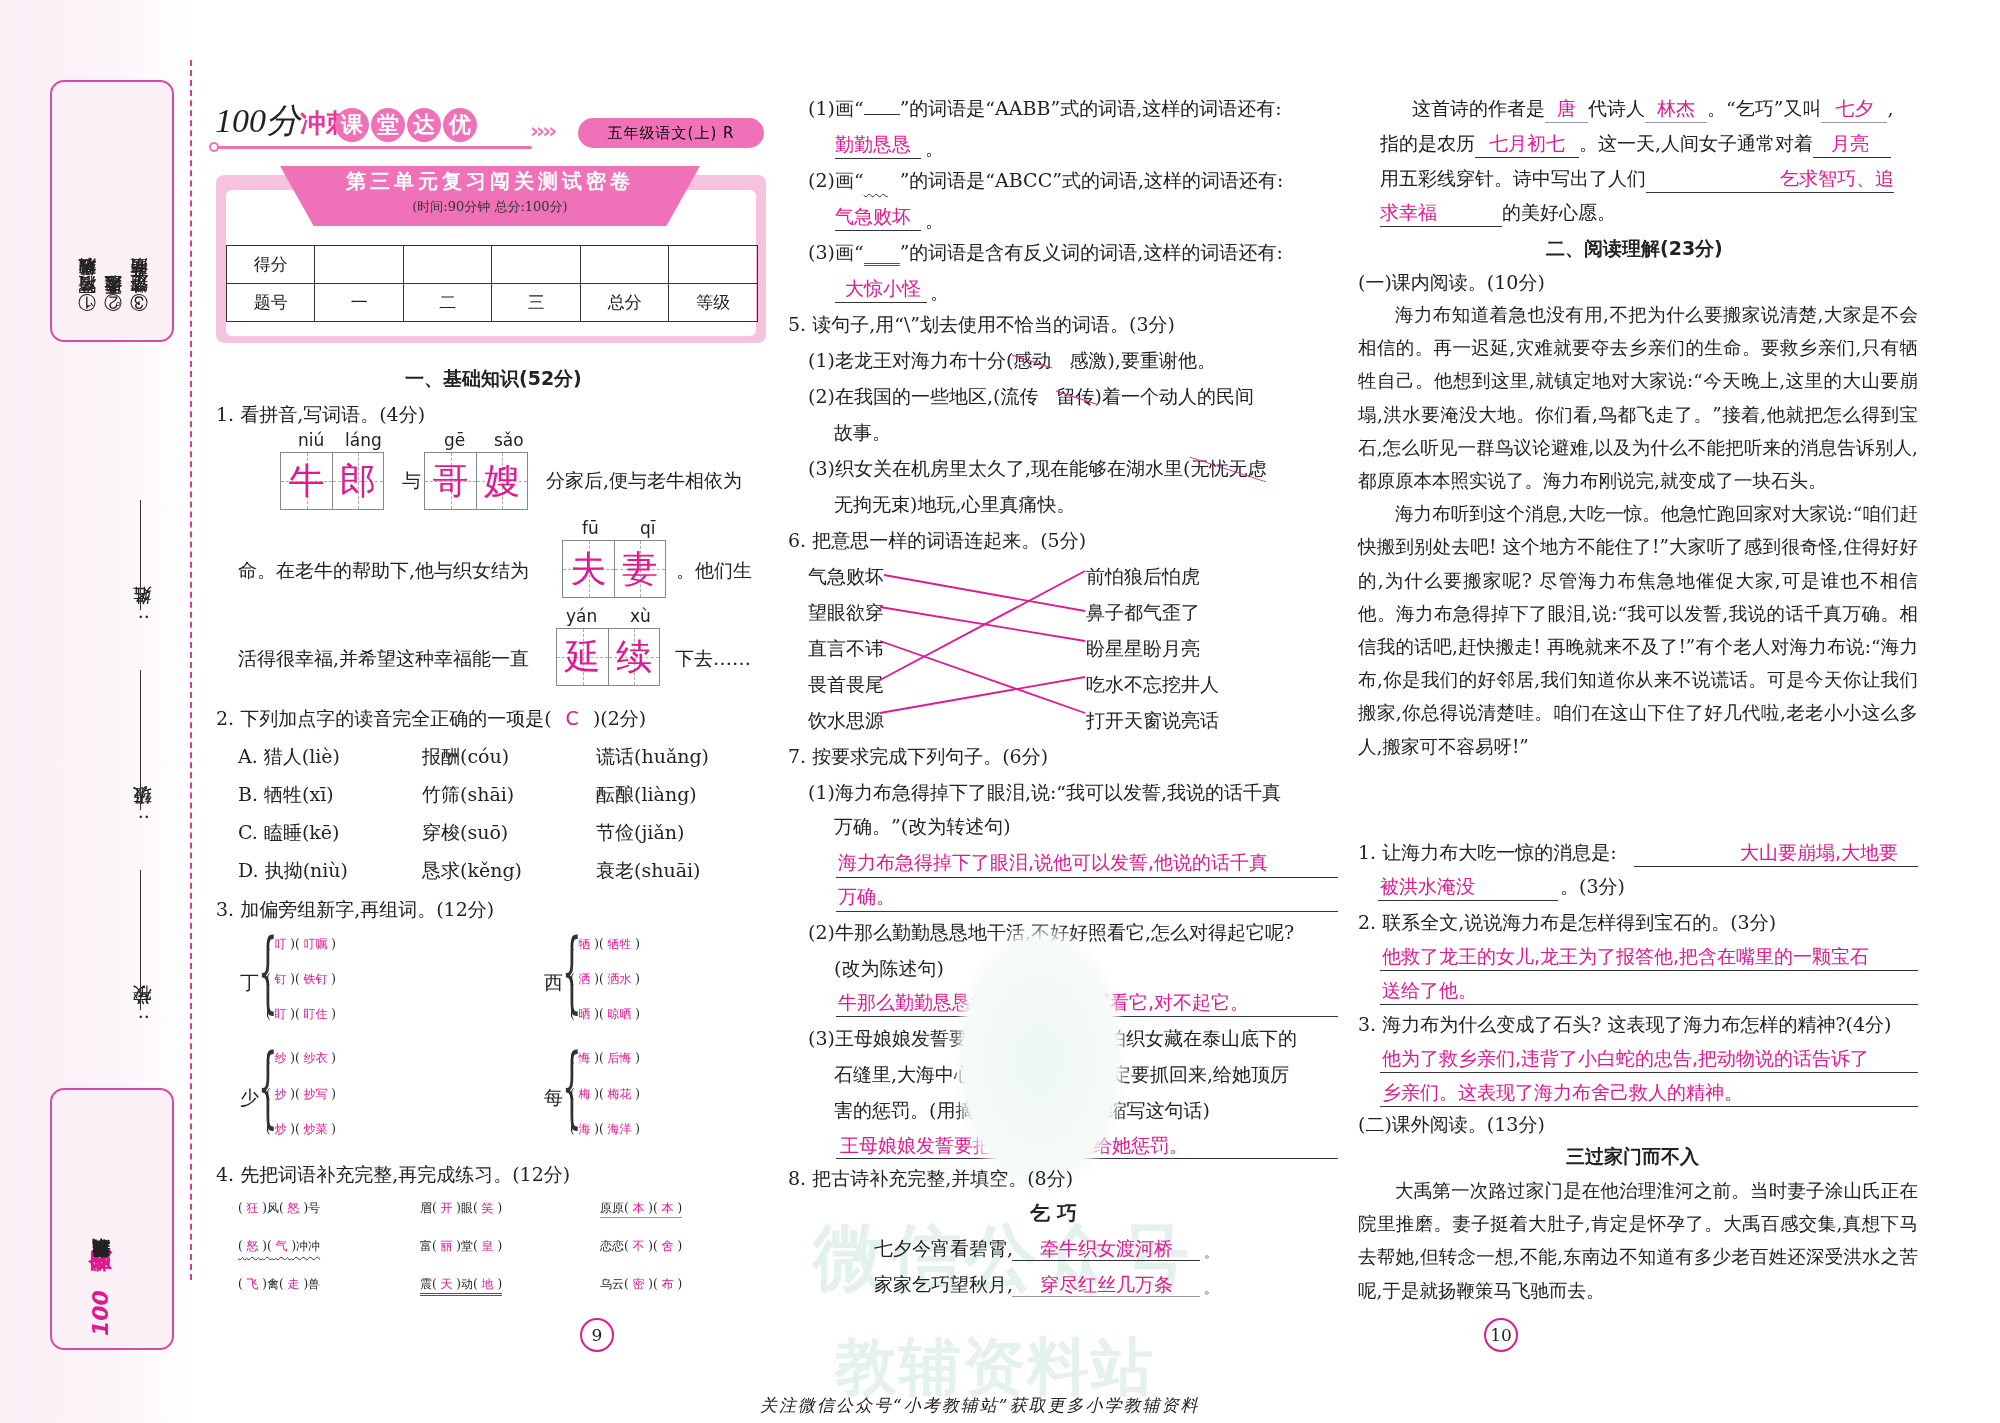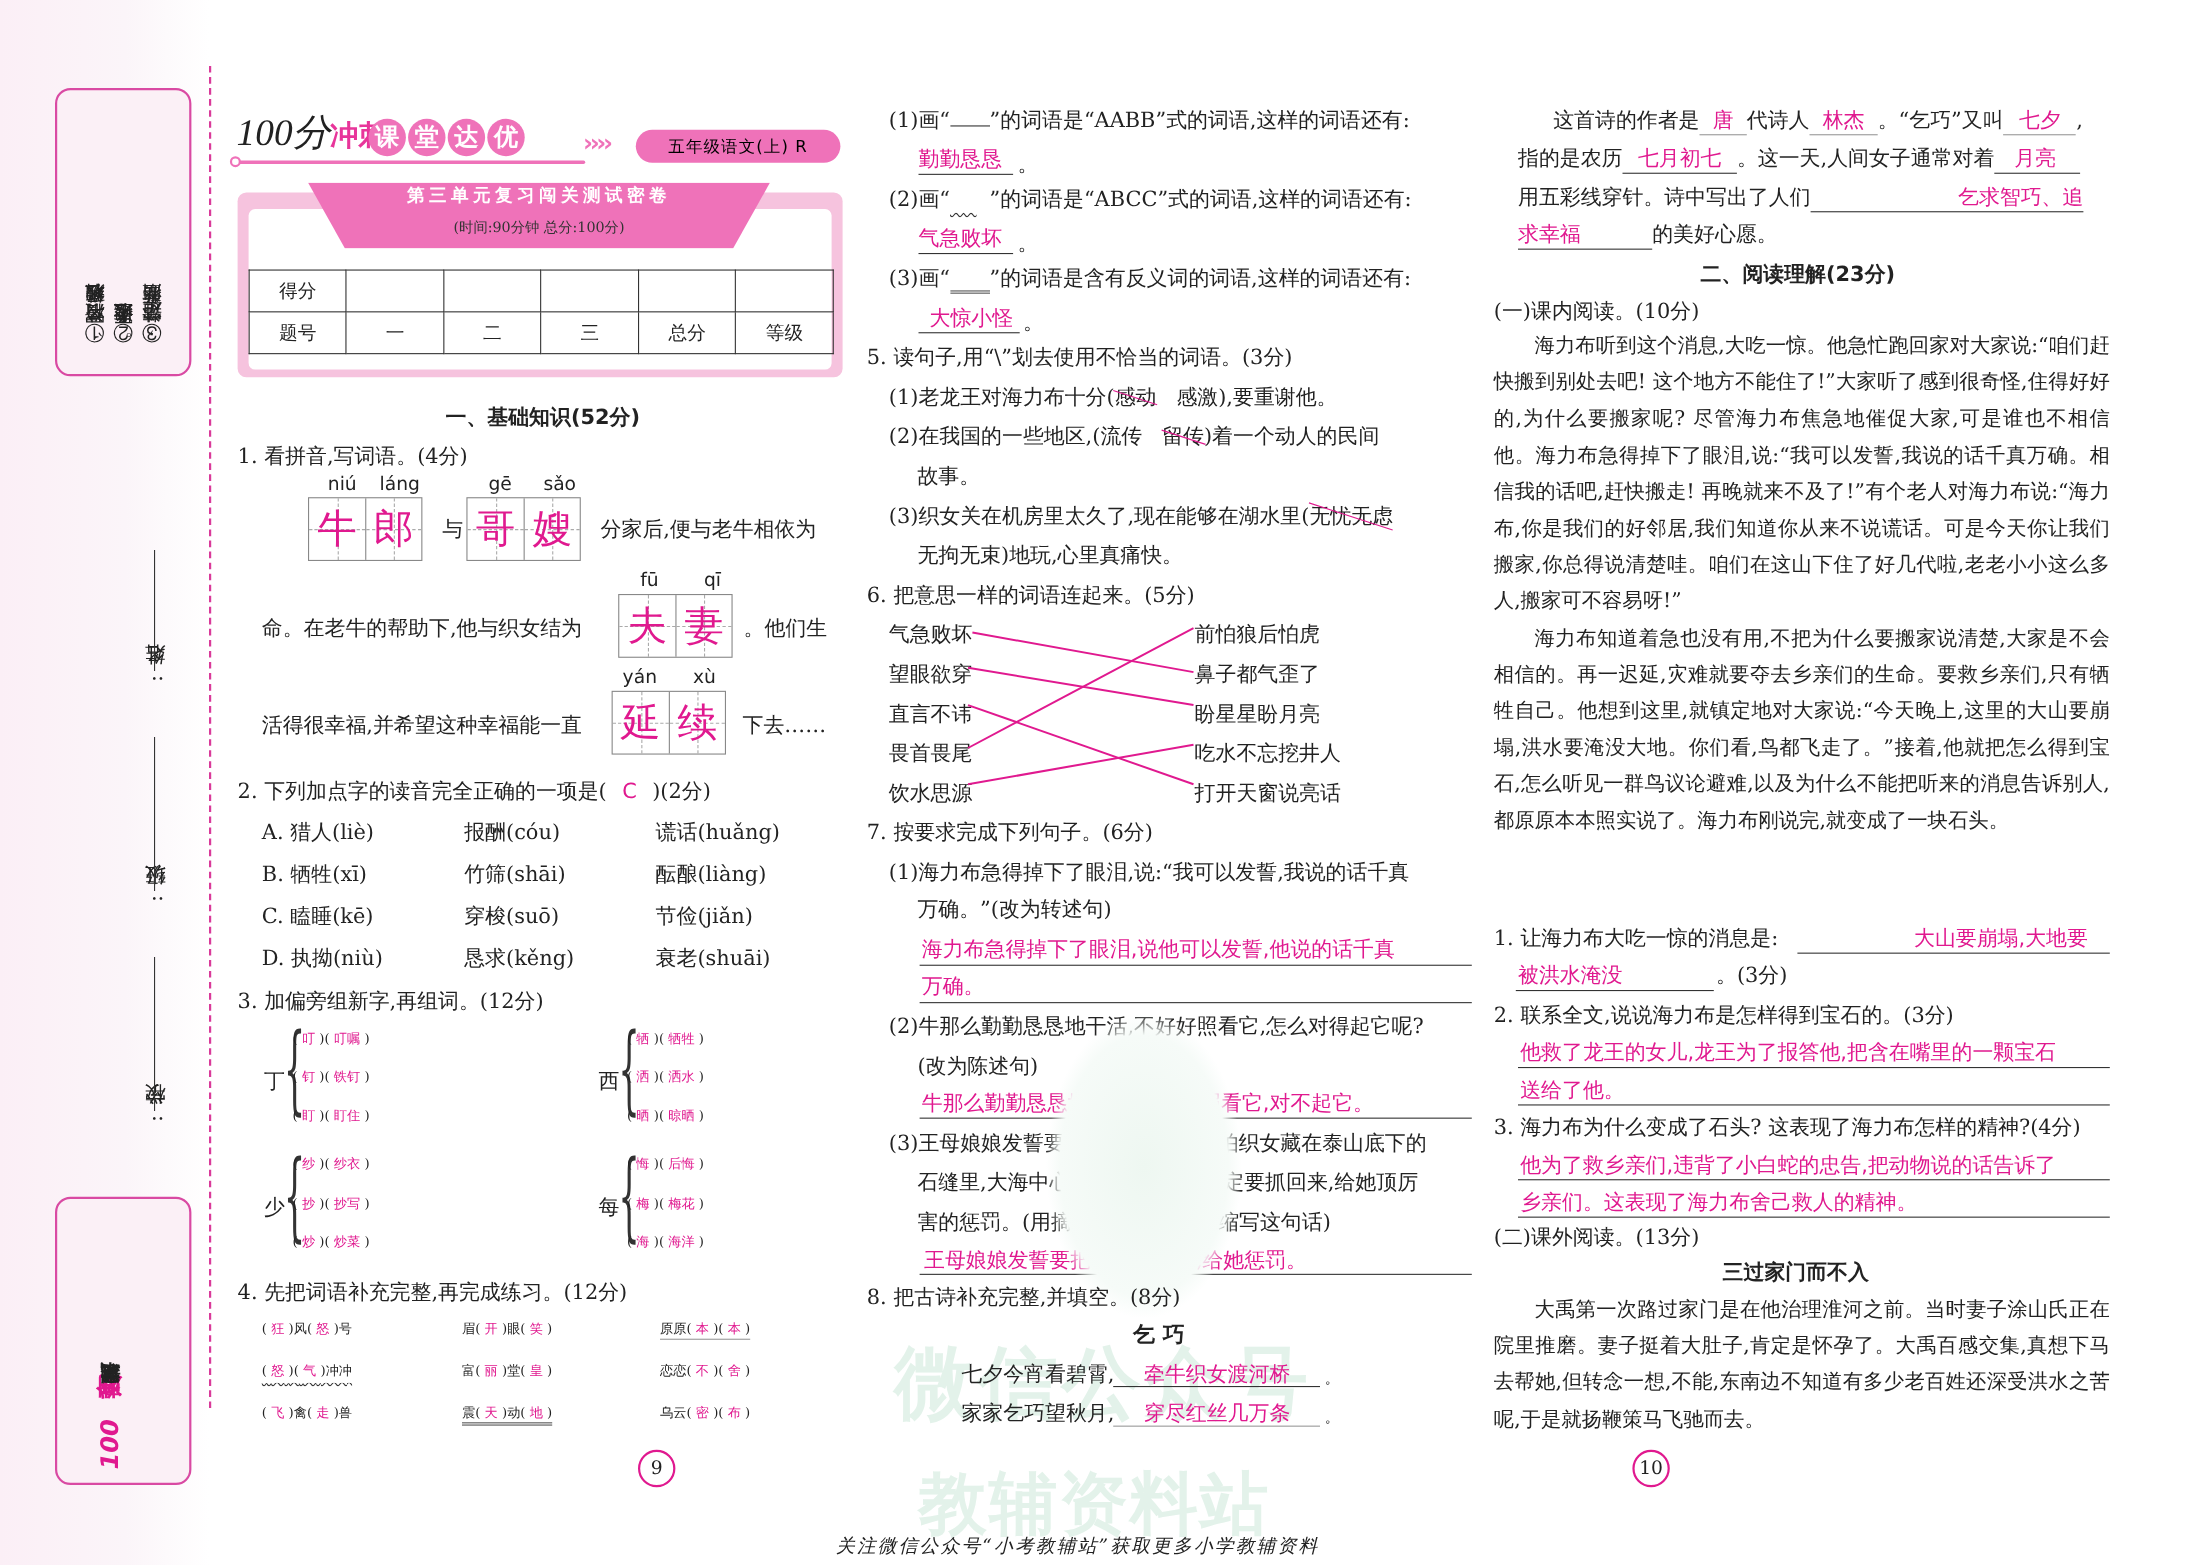--- a/index.html
+++ b/index.html
@@ -23,21 +23,21 @@
   #ketang { left: 335px; top: 108px; display: flex; gap: 2px; }
   #ketang span { width: 34px; height: 34px; border-radius: 50%; background: #ef72b9; color: #fff; font-weight: bold; font-size: 22px; display: flex; align-items: center; justify-content: center; font-family: "DejaVu Sans", sans-serif; }
   #hdr-line { left: 214px; top: 146px; width: 318px; height: 3px; background: #ef72b9; border-radius: 2px; }
   #hdr-dot { left: 209px; top: 142px; width: 10px; height: 10px; border: 2px solid #ef72b9; border-radius: 50%; background: #fff; }
   #arrows { left: 530px; top: 118px; color: #ef72b9; font-weight: bold; font-size: 22px; letter-spacing: -3px; font-family: "DejaVu Sans", sans-serif; }
   #grade-badge { left: 578px; top: 118px; width: 186px; height: 30px; border-radius: 15px; background: #ef72b9; color: #000000; font-size: 15px; display: flex; align-items: center; justify-content: center; font-family: "DejaVu Sans", sans-serif; letter-spacing: 1px; }
 
   #title-panel { left: 216px; top: 175px; width: 550px; height: 168px; background: #f6c3de; border-radius: 8px; }
   #title-inner { left: 226px; top: 190px; width: 530px; height: 146px; background: #fff; border-radius: 6px; }
   #title-ribbon { left: 280px; top: 166px; width: 420px; height: 60px; background: #ef72b9; clip-path: polygon(0 0, 100% 0, 92% 100%, 8% 100%); }
-  #title-text { left: 280px; top: 166px; width: 420px; text-align: center; color: #fff; font-size: 16px; font-weight: bold; letter-spacing: 4px; font-family: "DejaVu Sans", sans-serif; padding-top: 2px; }
+  #title-text { left: 280px; top: 166px; width: 420px; text-align: center; color: #fff; font-size: 20px; font-weight: bold; letter-spacing: 4px; font-family: "DejaVu Sans", sans-serif; padding-top: 2px; }
   #title-sub { left: 280px; top: 198px; width: 420px; text-align: center; color: #333; font-size: 13px; }
 
   table#score { position: absolute; left: 226px; top: 245px; width: 532px; border-collapse: collapse; font-size: 17px; }
   table#score td { border: 1.5px solid #333; height: 38px; text-align: center; width: 16.66%; }
 
   .sec-title { position: absolute; font-weight: bold; font-family: "DejaVu Sans", sans-serif; font-size: 19px; }
   .line { position: absolute; white-space: nowrap; font-size: 19px; }
   .small { font-size: 12px; }
 
   
@@ -338,22 +338,22 @@
   <span>用五彩线穿针。诗中写出了人们</span><span class="ans uline" style="padding-left:120px; width:248px; text-align:right;">乞求智巧、追</span>
 </div>
 <div class="line" style="left:1380px; top:200px;">
   <span class="ans uline" style="width:122px;">求幸福</span><span>的美好心愿。</span>
 </div>
 
 <div class="sec-title" style="left:1546px; top:236px;">二、阅读理解(23分)</div>
 <div class="line" style="left:1358px; top:270px;">(一)课内阅读。(10分)</div>
 
 <div class="para" style="left:1358px; top:298px; width:560px;">
+  <p>海力布知道着急也没有用,不把为什么要搬家说清楚,大家是不会相信的。再一迟延,灾难就要夺去乡亲们的生命。要救乡亲们,只有牺牲自己。他想到这里,就镇定地对大家说:“今天晚上,这里的大山要崩塌,洪水要淹没大地。你们看,鸟都飞走了。”接着,他就把怎么得到宝石,怎么听见一群鸟议论避难,以及为什么不能把听来的消息告诉别人,都原原本本照实说了。海力布刚说完,就变成了一块石头。</p>
   <p>海力布听到这个消息,大吃一惊。他急忙跑回家对大家说:“咱们赶快搬到别处去吧! 这个地方不能住了!”大家听了感到很奇怪,住得好好的,为什么要搬家呢? 尽管海力布焦急地催促大家,可是谁也不相信他。海力布急得掉下了眼泪,说:“我可以发誓,我说的话千真万确。相信我的话吧,赶快搬走! 再晚就来不及了!”有个老人对海力布说:“海力布,你是我们的好邻居,我们知道你从来不说谎话。可是今天你让我们搬家,你总得说清楚哇。咱们在这山下住了好几代啦,老老小小这么多人,搬家可不容易呀!”</p>
-  <p>海力布知道着急也没有用,不把为什么要搬家说清楚,大家是不会相信的。再一迟延,灾难就要夺去乡亲们的生命。要救乡亲们,只有牺牲自己。他想到这里,就镇定地对大家说:“今天晚上,这里的大山要崩塌,洪水要淹没大地。你们看,鸟都飞走了。”接着,他就把怎么得到宝石,怎么听见一群鸟议论避难,以及为什么不能把听来的消息告诉别人,都原原本本照实说了。海力布刚说完,就变成了一块石头。</p>
 </div>
 
 <div class="line" style="left:1358px; top:840px;"><span>1. 让海力布大吃一惊的消息是:</span></div>
 <div class="ansline" style="left:1634px; top:866px; width:284px;"></div>
 <div class="line ans" style="left:1740px; top:840px;">大山要崩塌,大地要</div>
 <div class="line ans" style="left:1380px; top:874px;">被洪水淹没</div>
 <div class="ansline" style="left:1378px; top:900px; width:180px;"></div>
 <div class="line" style="left:1560px; top:874px;">。(3分)</div>
 
 <div class="line" style="left:1358px; top:910px;">2. 联系全文,说说海力布是怎样得到宝石的。(3分)</div>

